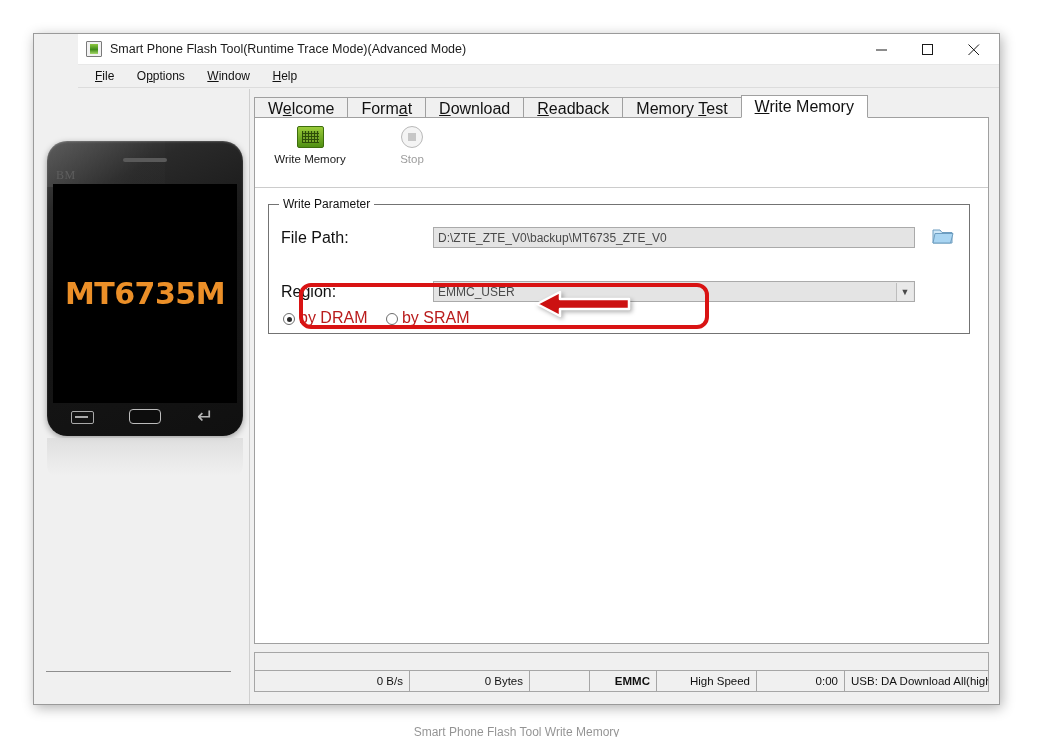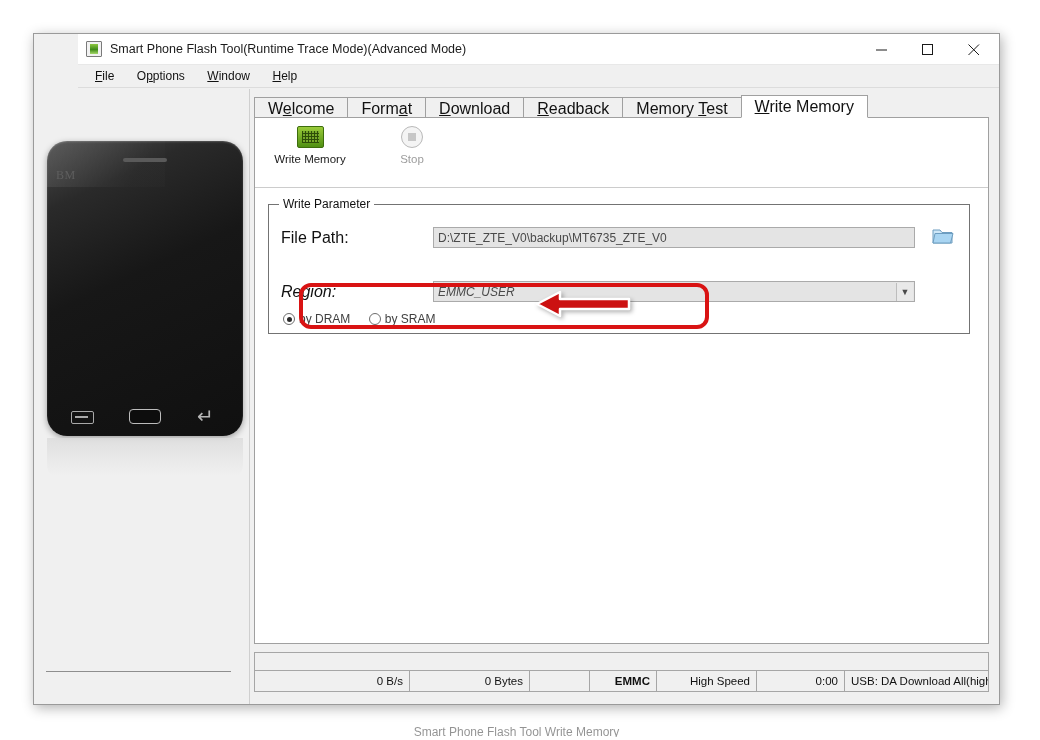--- a/index.html
+++ b/index.html
@@ -248,21 +248,21 @@
   #groupbox-title {
     position: absolute;
     left: 10px; top: -8px;
     background: #ffffff; padding: 0 4px;
     font-size: 12px; color: #111;
   }
 
   .form-row { position: absolute; left: 12px; right: 12px; height: 21px; }
   #row-filepath { top: 22px; }
   #row-address  { top: 49px; }
-  #row-region   { top: 76px; font-style: italic; }
+  #row-region   { top: 76px; }
 
   .form-label {
     position: absolute; left: 0; top: 2px;
     font-size: 16px; color: #111;
   }
   .form-input {
     position: absolute; left: 152px; right: 42px;
     height: 21px; top: 0;
     border: 1px solid #aaaaaa;
     background: #ffffff;
@@ -289,21 +289,21 @@
     text-align: center; line-height: 19px;
   }
   #browse-icon {
     position: absolute; right: 0px; top: -2px;
     width: 26px; height: 22px; cursor: default;
   }
 
   #radio-row { position: absolute; left: 14px; top: 104px; }
   .radio-wrap {
     display: inline-block; margin-right: 14px;
-    font-size: 12px; color: #404040; cursor: default;
+    font-size: 16px; color: #b91c1c; cursor: default;
   }
   .radio-dot {
     display: inline-block; width: 12px; height: 12px;
     border-radius: 50%;
     border: 1px solid #6d6d6d;
     background: #ffffff;
     vertical-align: -2px; margin-right: 4px;
     position: relative;
   }
   .radio-dot.checked::after {
@@ -404,20 +404,23 @@
     <span class="menu-item"><u>H</u><span>elp</span></span>
   </div>
 
   <div id="body-area">
 
     <div id="left-panel">
       <div id="phone">
         <div id="phone-gloss"></div>
         <div id="phone-speaker"></div>
         <div id="phone-watermark">BM</div>
+        <div id="phone-screen">
+          <span id="phone-chip-label">MT6735M</span>
+        </div>
         <div class="nav-btn" id="nav-menu"></div>
         <div class="nav-btn" id="nav-home"></div>
         <div class="nav-btn" id="nav-back">↵</div>
       </div>
       <div id="phone-reflection"></div>
       <div id="left-divider"></div>
     </div>
 
     <div id="main-panel">
 

